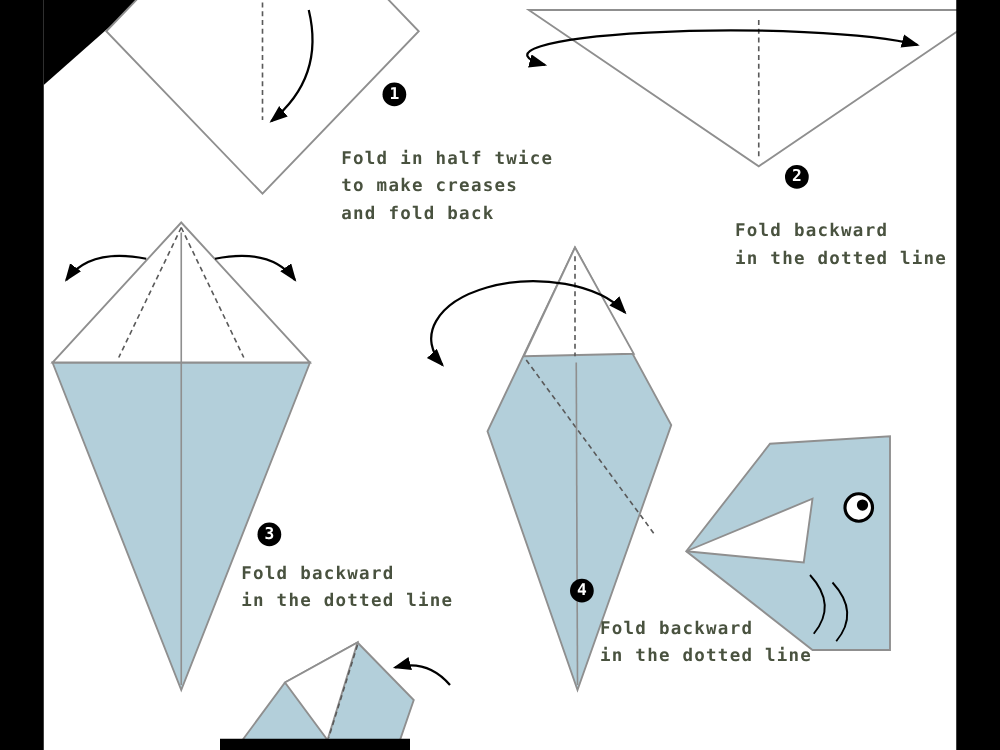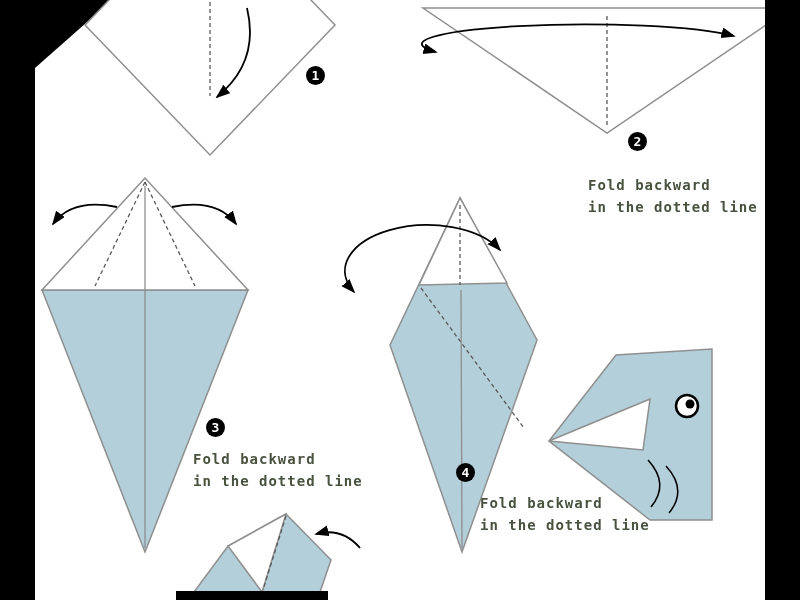--- a/index.html
+++ b/index.html
@@ -95,20 +95,25 @@
 
     <rect class="blackfill" x="0" y="0" width="35" height="600"></rect>
     <rect class="blackfill" x="765" y="0" width="35" height="600"></rect>
   </svg>
 
   <span class="badge" style="left:306px;top:66px">1</span>
   <span class="badge" style="left:628px;top:132px">2</span>
   <span class="badge" style="left:206px;top:418px">3</span>
   <span class="badge" style="left:456px;top:463px">4</span>
 
+  <div class="instr" style="left:273px;top:116px">
+    <div>Fold in half twice</div>
+    <div>to make creases</div>
+    <div>and fold back</div>
+  </div>
 
   <div class="instr" style="left:588px;top:174px">
     <div>Fold backward</div>
     <div>in the dotted line</div>
   </div>
 
   <div class="instr" style="left:193px;top:448px">
     <div>Fold backward</div>
     <div>in the dotted line</div>
   </div>

